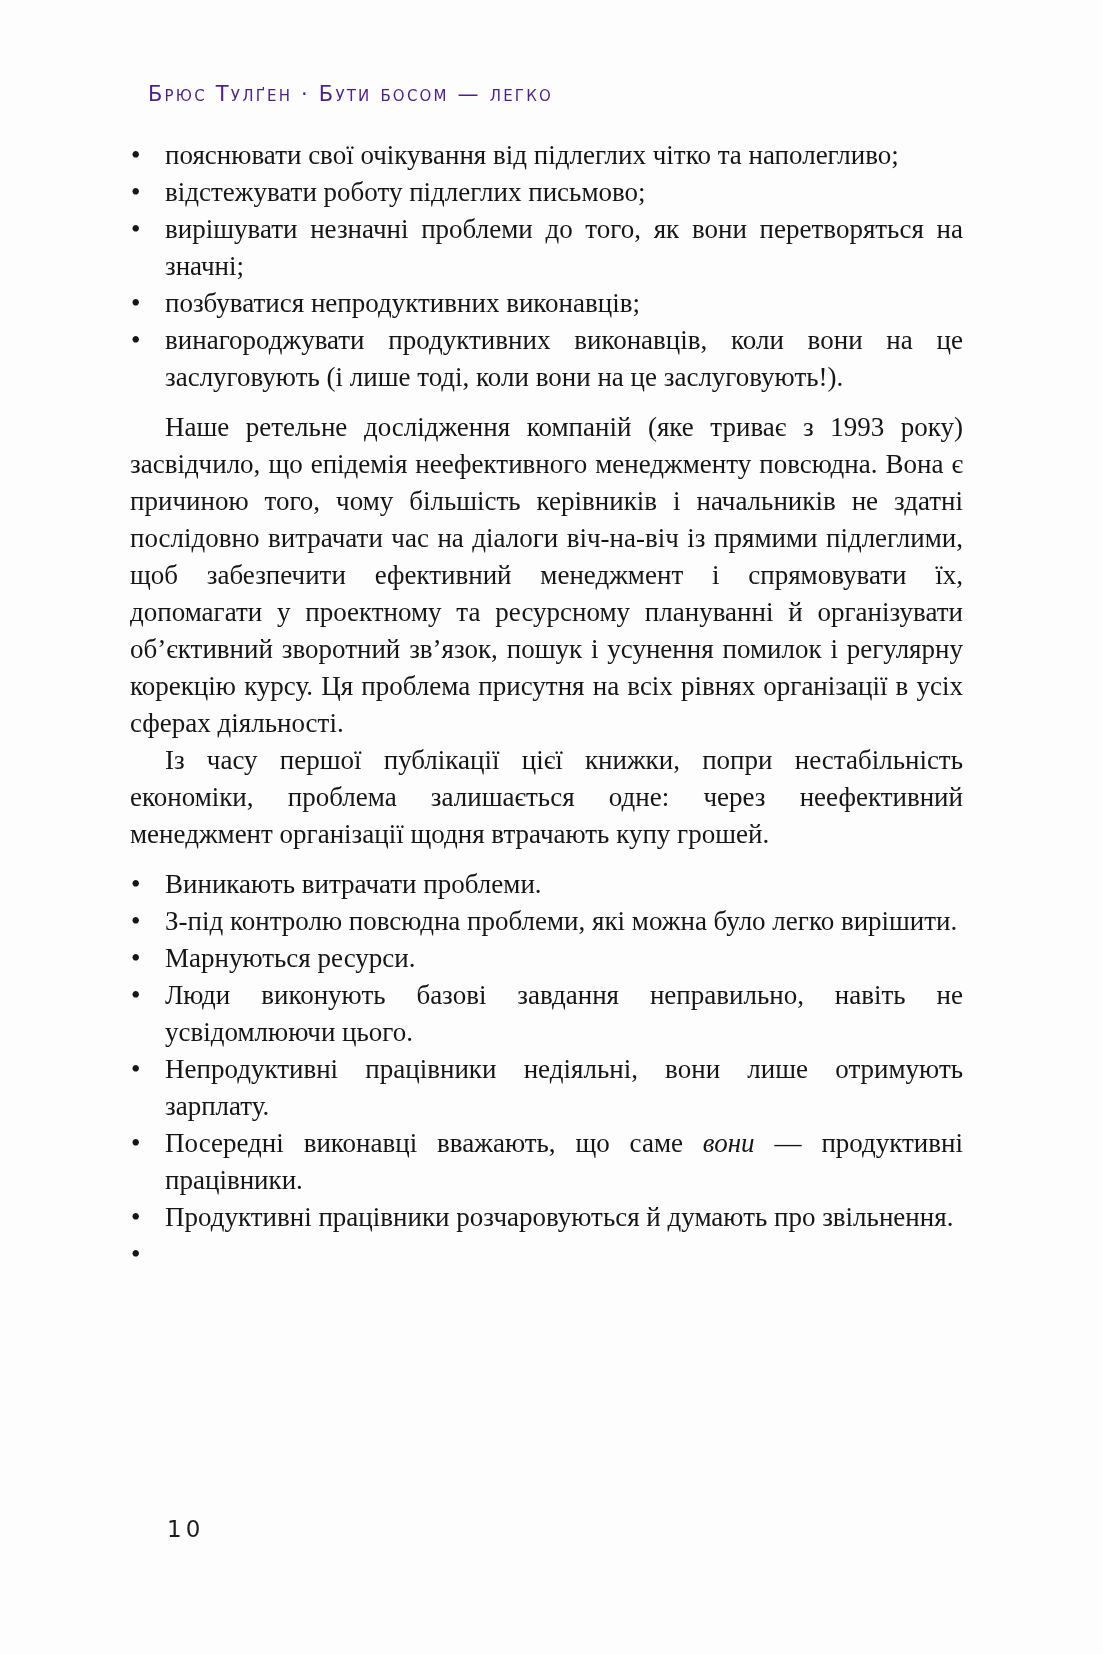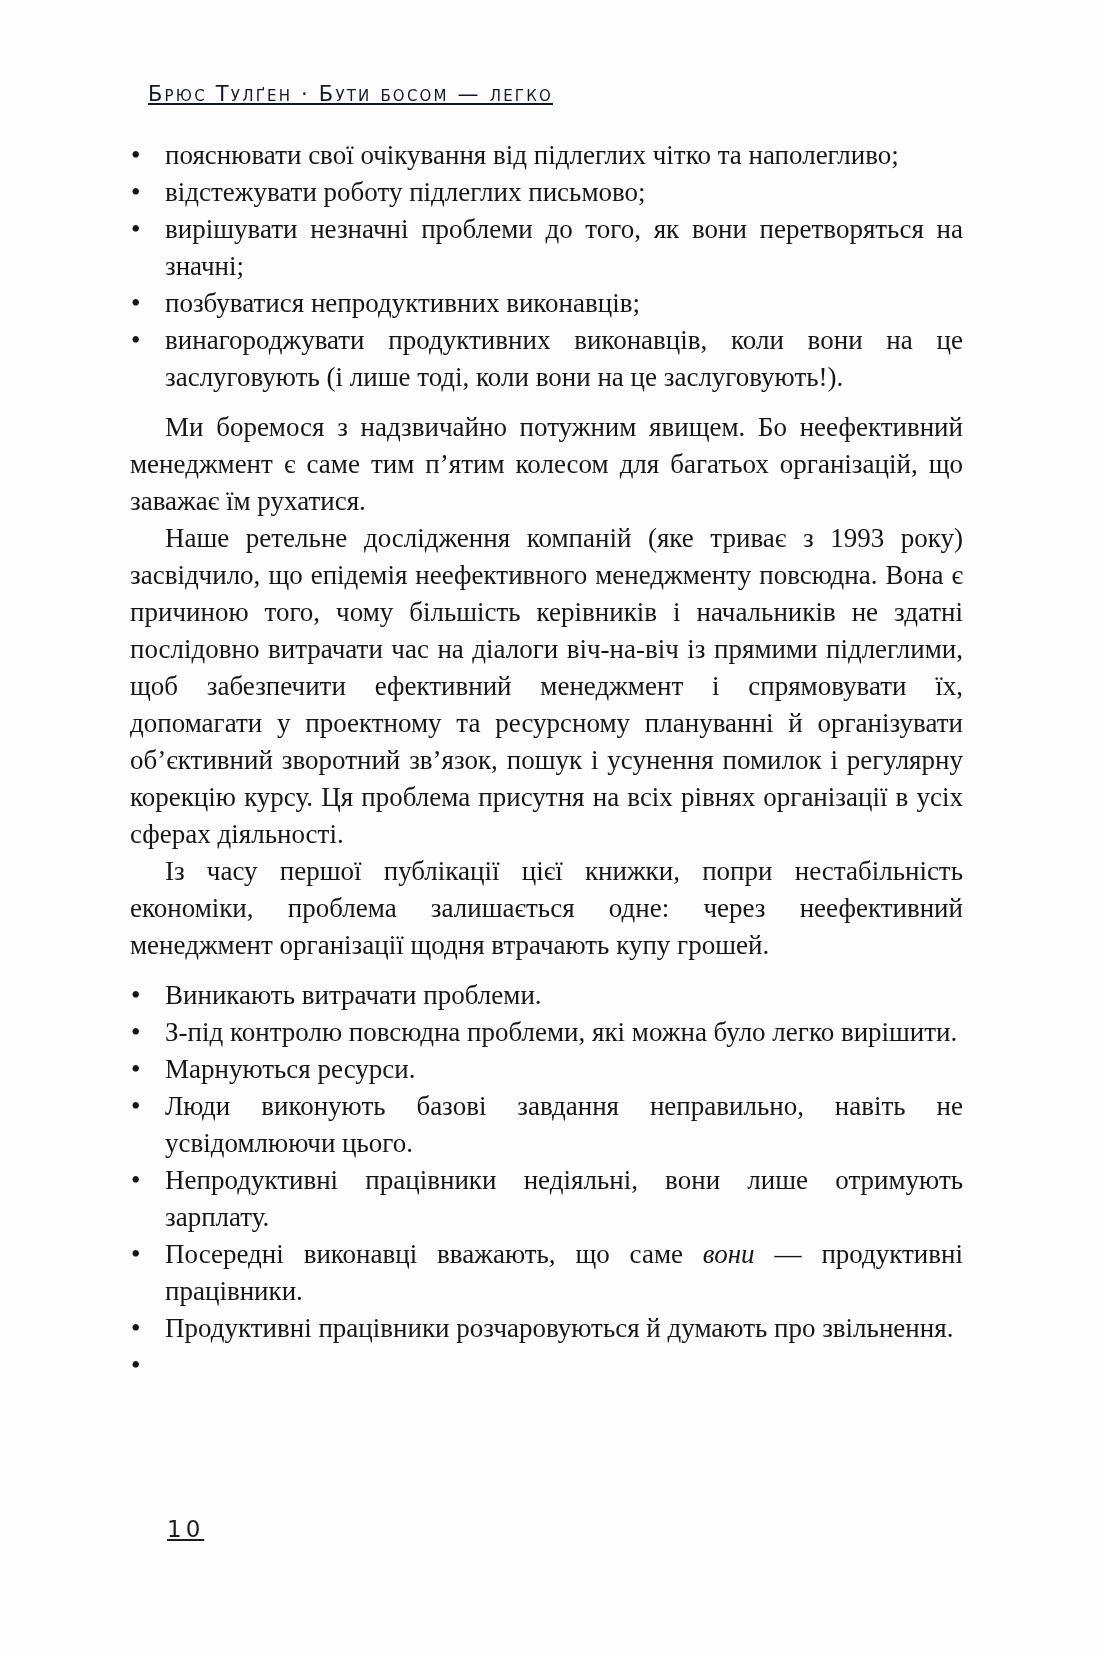--- a/index.html
+++ b/index.html
@@ -15,23 +15,22 @@
   }
 
   .running-header {
     position: absolute;
     left: 148px;
     top: 82px;
     font-family: "DejaVu Sans", "Liberation Sans", sans-serif;
     font-variant: small-caps;
     font-size: 21px;
     letter-spacing: 2.2px;
-    color: #0f172a;
+    color: #4c1d95;
     white-space: nowrap;
-    text-decoration: underline;
   }
 
   .page-body {
     position: absolute;
     left: 130px;
     top: 137px;
     width: 833px;
     font-size: 27px;
     line-height: 37px;
     text-align: justify;
@@ -47,42 +46,40 @@
   em { font-style: italic; }
 
   .page-number {
     position: absolute;
     left: 167px;
     top: 1516px;
     font-family: "DejaVu Sans", "Liberation Sans", sans-serif;
     font-size: 23px;
     letter-spacing: 4px;
     color: #1d1d1d;
-    text-decoration: underline;
   }
 </style>
 </head>
 <body>
 
 <div class="page">
 
   <div class="running-header">Брюс Тулґен · Бути босом — легко</div>
 
   <div class="page-body">
 
     <ul class="bullets">
         <li><span class="dot">•</span><span>пояснювати свої очікування від підлеглих чітко та наполегливо;</span></li>
         <li><span class="dot">•</span><span>відстежувати роботу підлеглих письмово;</span></li>
         <li><span class="dot">•</span><span>вирішувати незначні проблеми до того, як вони перетворяться на значні;</span></li>
         <li><span class="dot">•</span><span>позбуватися непродуктивних виконавців;</span></li>
         <li><span class="dot">•</span><span>винагороджувати продуктивних виконавців, коли вони на це заслуговують (і лише тоді, коли вони на це заслуговують!).</span></li>
       </ul>
 
     <div class="paragraphs">
-        <p>Ми боремося з надзвичайно потужним явищем. Бо неефективний менеджмент є саме тим п’ятим колесом для багатьох організацій, що заважає їм рухатися.</p>
         <p>Наше ретельне дослідження компаній (яке триває з 1993 року) засвідчило, що епідемія неефективного менеджменту повсюдна. Вона є причиною того, чому більшість керівників і начальників не здатні послідовно витрачати час на діалоги віч-на-віч із прямими підлеглими, щоб забезпечити ефективний менеджмент і спрямовувати їх, допомагати у проектному та ресурсному плануванні й організувати об’єктивний зворотний зв’язок, пошук і усунення помилок і регулярну корекцію курсу. Ця проблема присутня на всіх рівнях організації в усіх сферах діяльності.</p>
         <p>Із часу першої публікації цієї книжки, попри нестабільність економіки, проблема залишається одне: через неефективний менеджмент організації щодня втрачають купу грошей.</p>
       </div>
 
     <ul class="bullets">
         <li><span class="dot">•</span><span>Виникають витрачати проблеми.</span></li>
         <li><span class="dot">•</span><span>З-під контролю повсюдна проблеми, які можна було легко вирішити.</span></li>
         <li><span class="dot">•</span><span>Марнуються ресурси.</span></li>
         <li><span class="dot">•</span><span>Люди виконують базові завдання неправильно, навіть не усвідомлюючи цього.</span></li>
         <li><span class="dot">•</span><span>Непродуктивні працівники недіяльні, вони лише отримують зарплату.</span></li>

